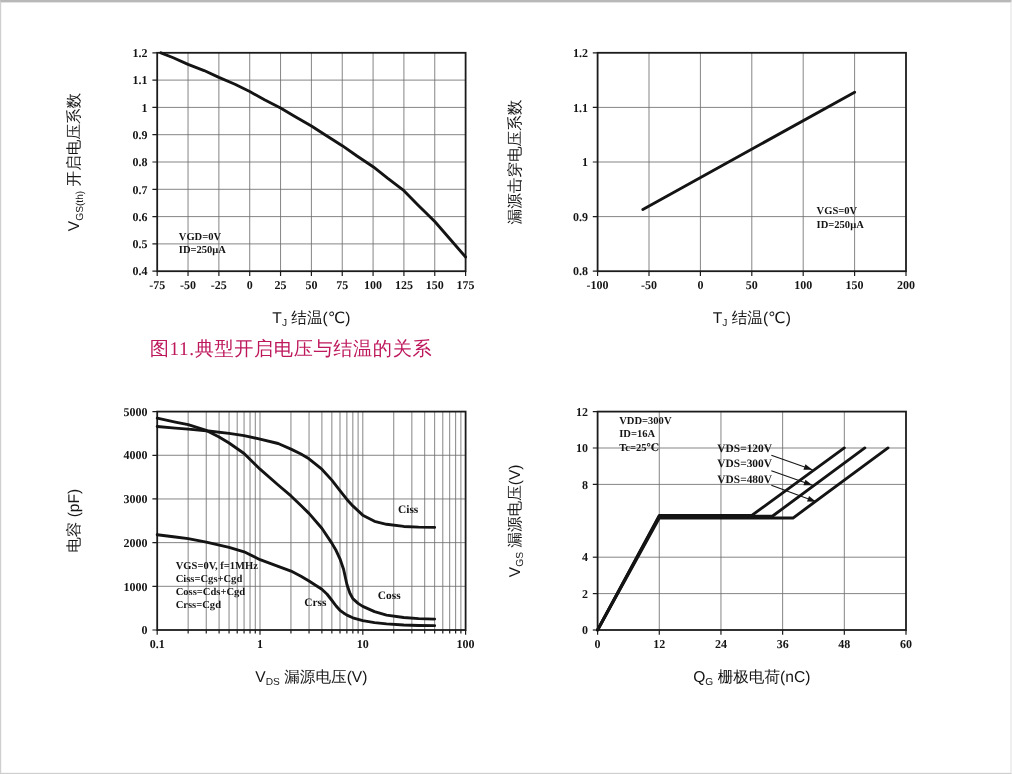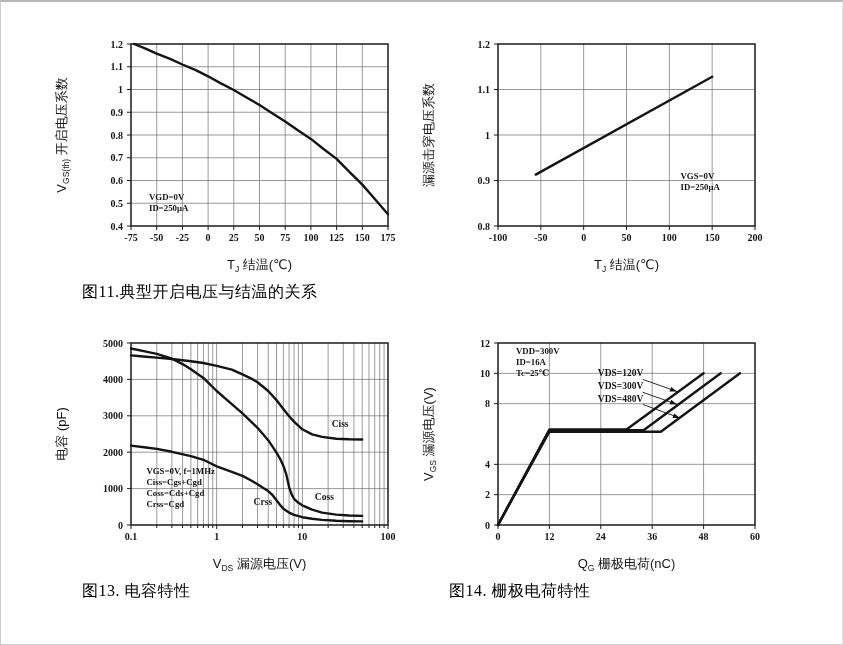--- a/index.html
+++ b/index.html
@@ -12,22 +12,22 @@
     overflow:hidden;
   }
   .grid-wrap{
     position:absolute;left:35px;top:28px;
     display:grid;grid-template-columns:367px 367px;column-gap:0px;row-gap:27px;
   }
   .figure{width:367px;}
   .figure svg{display:block;}
   .caption{
     margin-top:6px;height:20px;line-height:20px;
-    text-align:left;padding-left:46px;
-    font-size:16px;color:#000000;letter-spacing:0.5px;
+    text-align:center;padding-left:46px;
+    font-size:16px;color:#be185d;letter-spacing:0.5px;
     font-family:"Liberation Serif","DejaVu Serif",serif;
   }
   
   .grid{stroke:#6e6e6e;stroke-width:0.7;fill:none;}
   .frame{fill:none;stroke:#1b1b1b;stroke-width:1.5;}
   .tick{stroke:#1b1b1b;stroke-width:1;}
   .ticklab{font-family:"Liberation Serif","DejaVu Serif",serif;font-size:10px;font-weight:bold;fill:#151515;}
   .curve{fill:none;stroke:#141414;stroke-width:2.4;stroke-linejoin:round;stroke-linecap:round;}
   .ann{font-family:"Liberation Serif","DejaVu Serif",serif;font-size:8.8px;font-weight:600;fill:#151515;}
   .clab{font-family:"Liberation Serif","DejaVu Serif",serif;font-size:9.5px;font-weight:bold;fill:#151515;}
@@ -235,21 +235,20 @@
         <text x="110.42" y="145.04" class="ann">VGS=0V, f=1MHz</text>
         <text x="110.42" y="156.04" class="ann">Ciss=Cgs+Cgd</text>
         <text x="110.42" y="167.04" class="ann">Coss=Cds+Cgd</text>
         <text x="110.42" y="178.04" class="ann">Crss=Cgd</text>
         <text x="295.66754299043566" y="98.448" class="clab">Ciss</text>
         <text x="278.8516350564357" y="170.51999999999998" class="clab">Coss</text>
         <text x="217.62016246295326" y="176.344" class="clab">Crss</text>
         <text x="223.5" y="239" class="axtitle" text-anchor="middle"><tspan>V</tspan><tspan class="subsc" dy="3">DS</tspan><tspan dy="-3"> 漏源电压(V)</tspan></text>
         <text transform="translate(30,105) rotate(-90)" class="axtitle" text-anchor="middle"><tspan>电容 (pF)</tspan></text>
       </svg>
-    <div class="caption">图13. 电容特性</div>
   </div>
 
   <div class="figure">
     <svg width="367" height="246">
         <line x1="146.4" y1="14" x2="146.4" y2="196" class="grid"></line>
         <line x1="197.8" y1="14" x2="197.8" y2="196" class="grid"></line>
         <line x1="249.2" y1="14" x2="249.2" y2="196" class="grid"></line>
         <line x1="300.6" y1="14" x2="300.6" y2="196" class="grid"></line>
         <line x1="95" y1="165.66666666666666" x2="352" y2="165.66666666666666" class="grid"></line>
         <line x1="95" y1="135.33333333333334" x2="352" y2="135.33333333333334" class="grid"></line>
@@ -291,16 +290,15 @@
         <polygon points="274.0,62.5 266.5,62.5 268.2,57.9" class="ahead"></polygon>
         <text x="194.80166666666668" y="60.258333333333354" class="clab">VDS=300V</text>
         <line x1="239.77666666666664" y1="63.291666666666686" x2="274.0433333333333" y2="75.425" class="leader"></line>
         <polygon points="274.0,75.4 266.5,75.3 268.2,70.8" class="ahead"></polygon>
         <text x="194.80166666666668" y="73.15" class="clab">VDS=480V</text>
         <line x1="239.77666666666664" y1="75.425" x2="277.0416666666667" y2="89.075" class="leader"></line>
         <polygon points="277.0,89.1 269.5,88.9 271.2,84.4" class="ahead"></polygon>
         <text x="223.5" y="239" class="axtitle" text-anchor="middle"><tspan>Q</tspan><tspan class="subsc" dy="3">G</tspan><tspan dy="-3"> 栅极电荷(nC)</tspan></text>
         <text transform="translate(30,105) rotate(-90)" class="axtitle" text-anchor="middle"><tspan>V</tspan><tspan class="subsc" dy="3">GS</tspan><tspan dy="-3"> 漏源电压(V)</tspan></text>
       </svg>
-    <div class="caption">图14. 栅极电荷特性</div>
   </div>
 
 </div>
 
 </body></html>

